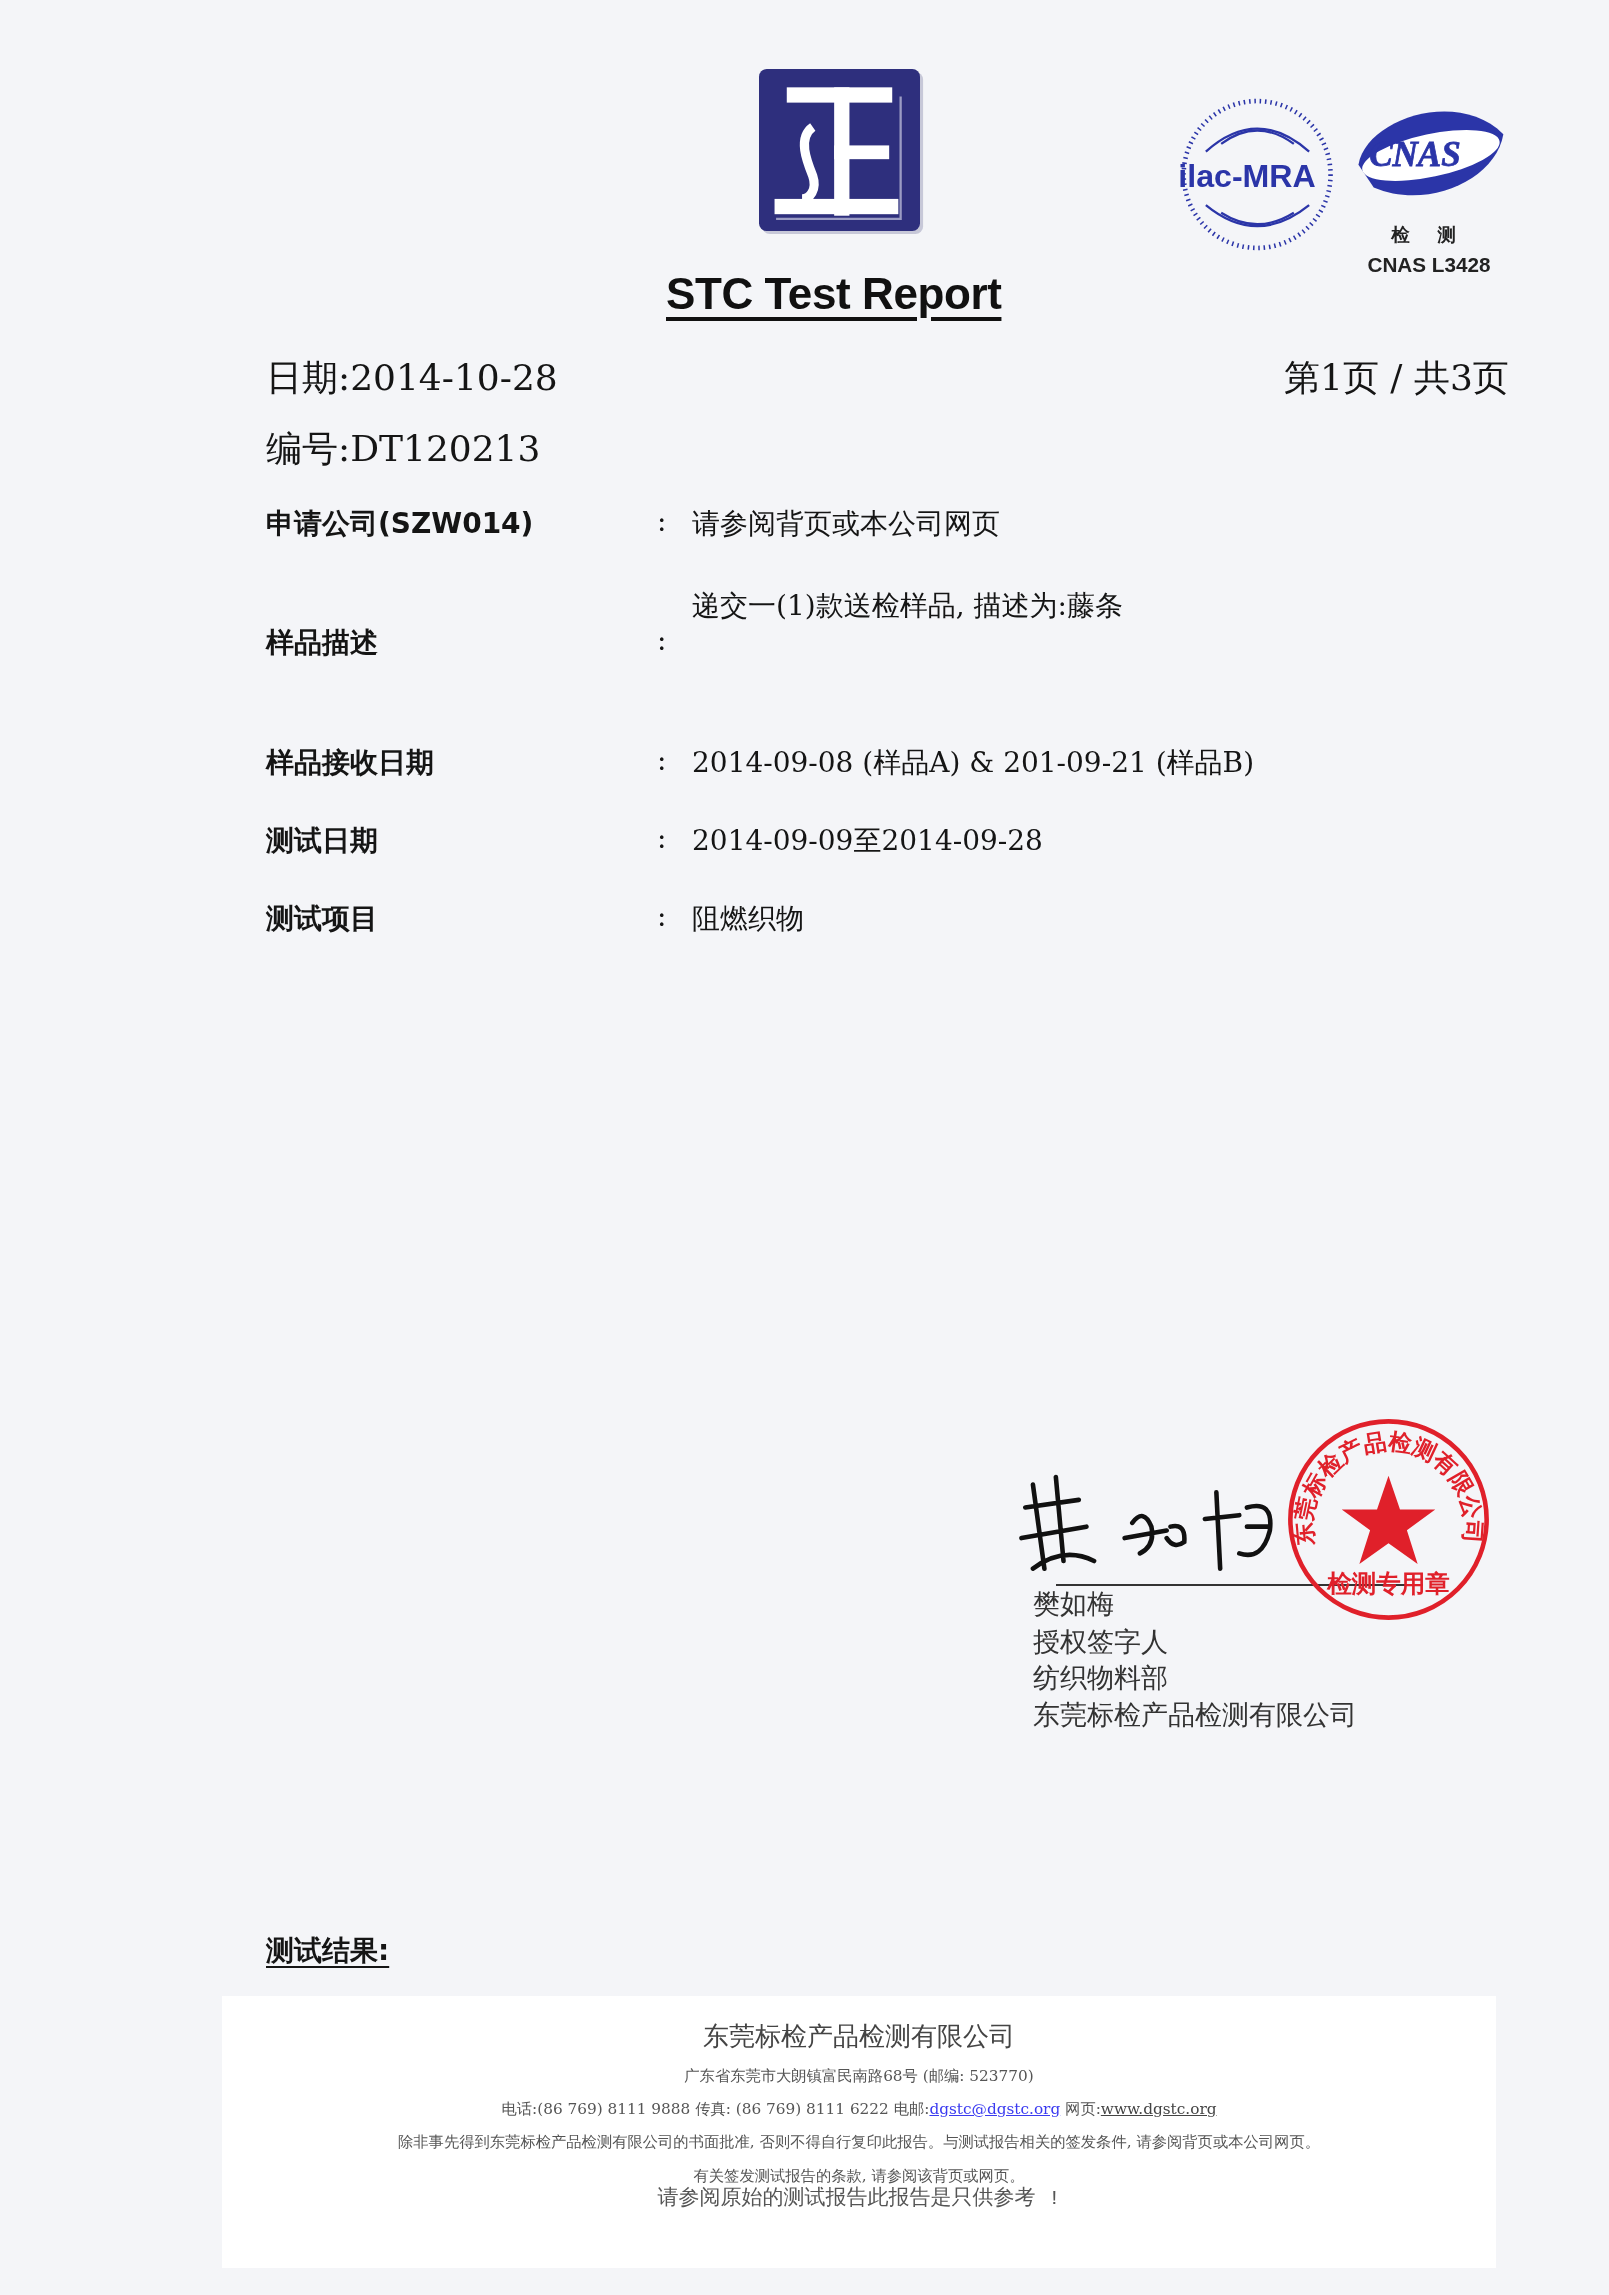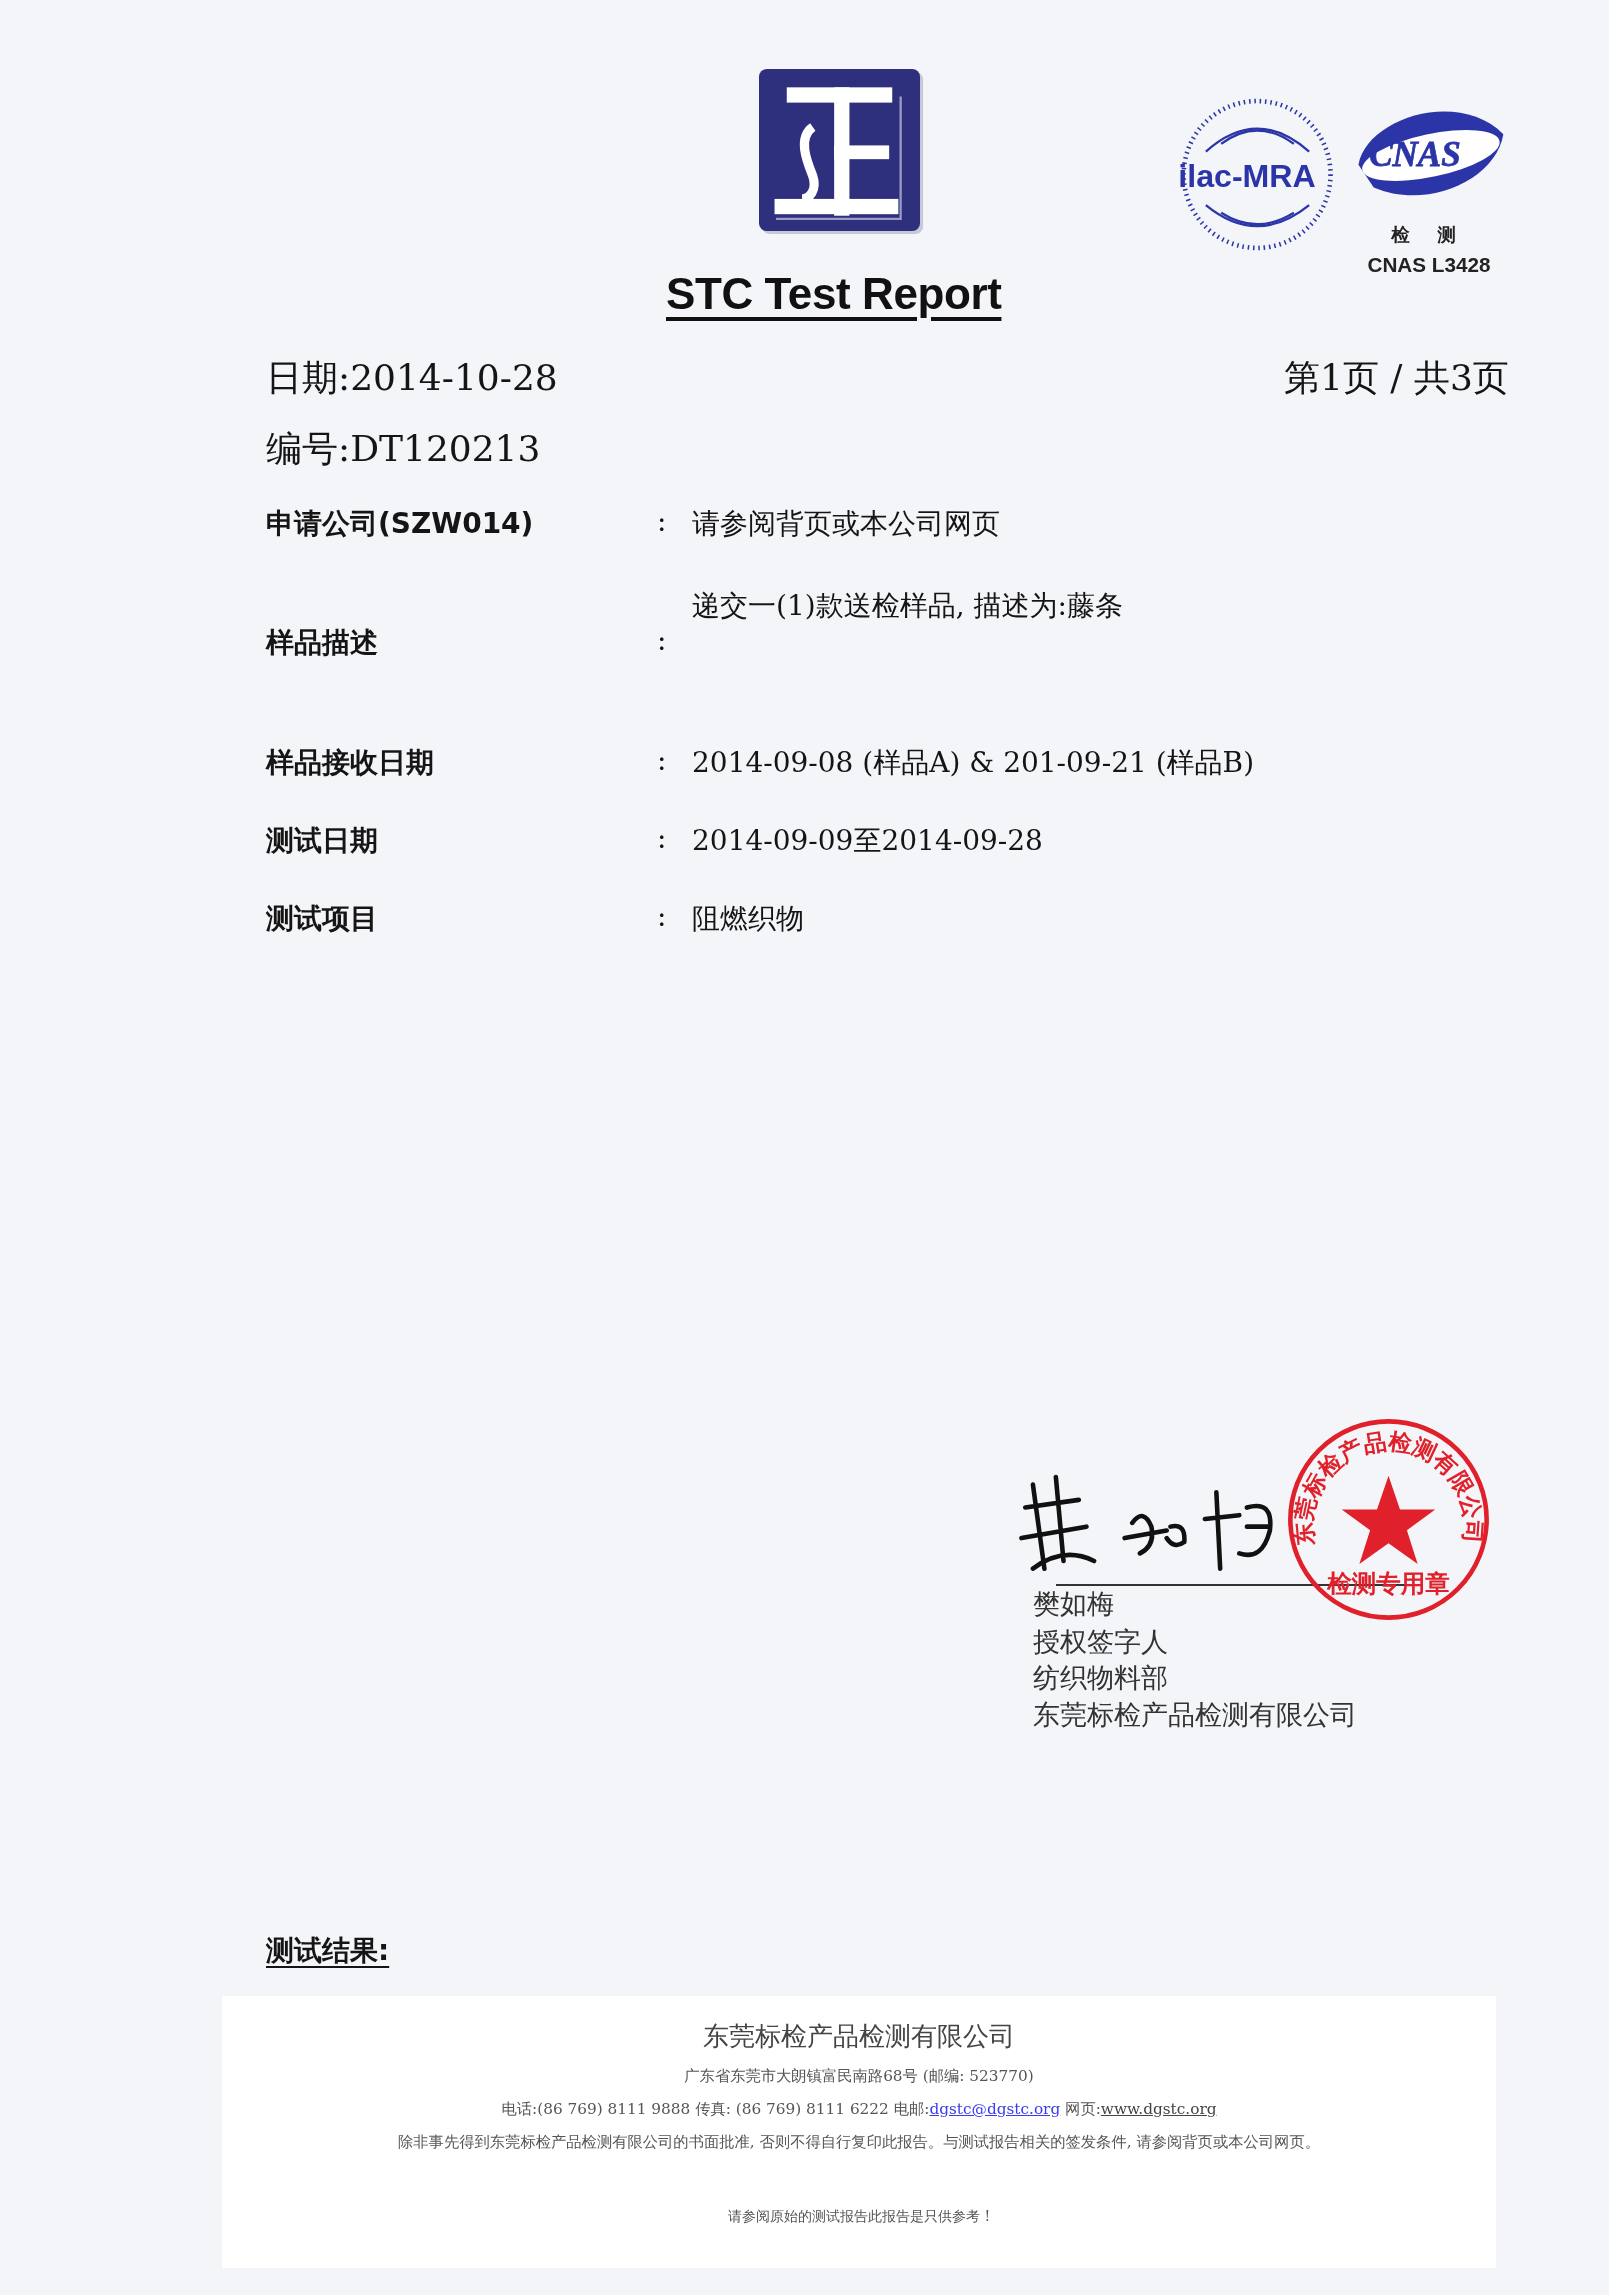--- a/index.html
+++ b/index.html
@@ -31,21 +31,21 @@
            text-decoration:underline;text-decoration-thickness:2.3px;text-underline-offset:6.1px;}
   .footer{left:222px;top:1996px;width:1274px;height:272px;background:#ffffff;}
   .f-line{position:absolute;left:0;width:100%;text-align:center;color:#555;}
   .f-company{top:23px;font-size:26px;color:#444;}
   .f-addr{top:70px;font-size:15.3px;}
   .f-contact{top:103px;font-size:15.3px;}
   .f-contact a{color:#3a3af0;text-decoration:underline;}
   .f-contact .web{color:#444;text-decoration:underline;}
   .f-note1{top:136px;font-size:15.3px;}
   .f-note2{top:170px;font-size:15.3px;}
-  .f-note3{top:212px;font-size:14px;}
+  .f-note3{top:187px;font-size:21px;font-family:Liberation Mono, monospace;}
 </style>
 </head>
 <body>
 
 <div class="abs stc-logo">
   <svg viewBox="0 0 210 212">
     <rect x="36" y="24" width="138" height="20" fill="#fff"></rect>
     <rect x="98" y="24" width="20" height="168" fill="#fff"></rect>
     <rect x="98" y="100" width="72" height="18" fill="#fff"></rect>
     <rect x="20" y="170" width="162" height="20" fill="#fff"></rect>
@@ -134,15 +134,16 @@
 <div class="abs footer">
   <div class="f-line f-company">东莞标检产品检测有限公司</div>
   <div class="f-line f-addr">广东省东莞市大朗镇富民南路68号 (邮编: 523770)</div>
   <div class="f-line f-contact">
     <span>电话:(86 769) 8111 9888</span>
     <span>传真: (86 769) 8111 6222</span>
     <span>电邮:</span><a>dgstc@dgstc.org</a>
     <span>网页:</span><a class="web">www.dgstc.org</a>
   </div>
   <div class="f-line f-note1">除非事先得到东莞标检产品检测有限公司的书面批准, 否则不得自行复印此报告。与测试报告相关的签发条件, 请参阅背页或本公司网页。</div>
+  <div class="f-line f-note2">有关签发测试报告的条款, 请参阅该背页或网页。</div>
   <div class="f-line f-note3">请参阅原始的测试报告此报告是只供参考 !</div>
 </div>
 
 
 </body></html>

